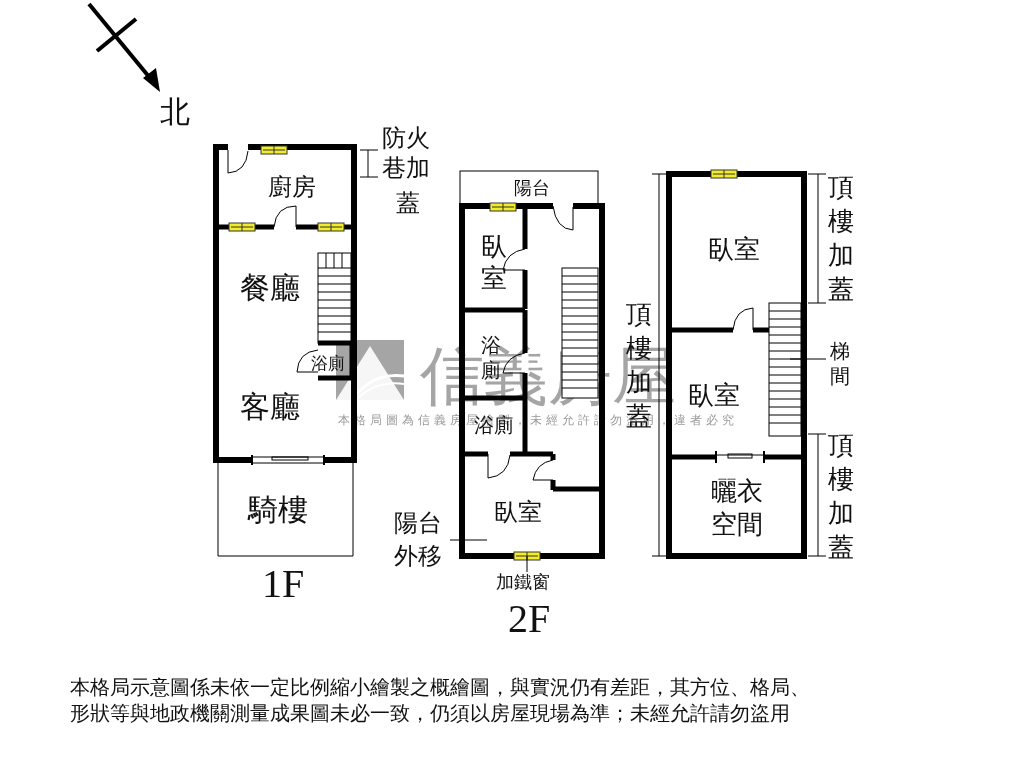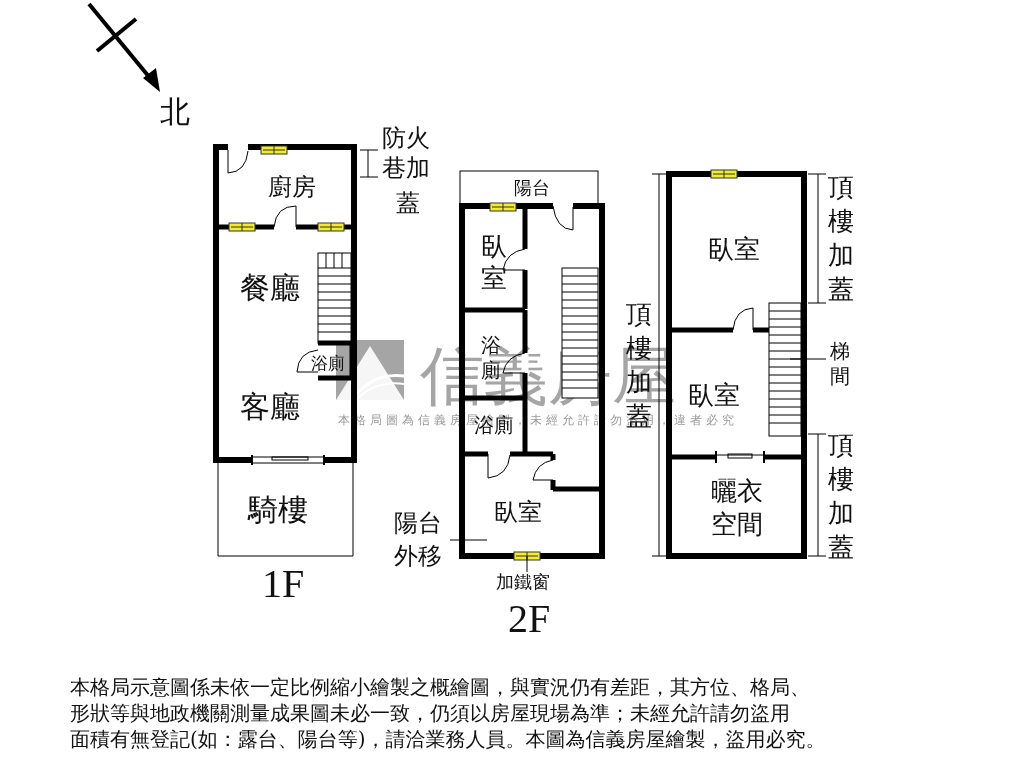--- a/index.html
+++ b/index.html
@@ -236,14 +236,13 @@
 
   <text class="lbl" x="828" y="454" font-size="26">頂</text>
   <text class="lbl" x="828" y="488" font-size="26">樓</text>
   <text class="lbl" x="828" y="522" font-size="26">加</text>
   <text class="lbl" x="828" y="556" font-size="26">蓋</text>
 </svg>
 
 <div id="disclaimer">
   <div>本格局示意圖係未依一定比例縮小繪製之概繪圖，與實況仍有差距，其方位、格局、</div>
   <div>形狀等與地政機關測量成果圖未必一致，仍須以房屋現場為準；未經允許請勿盜用</div>
-  <div>面積有無登記(如：露台、陽台等)，請洽業務人員。本圖為信義房屋繪製，盜用必究。</div>
 </div>
 
 </body></html>

